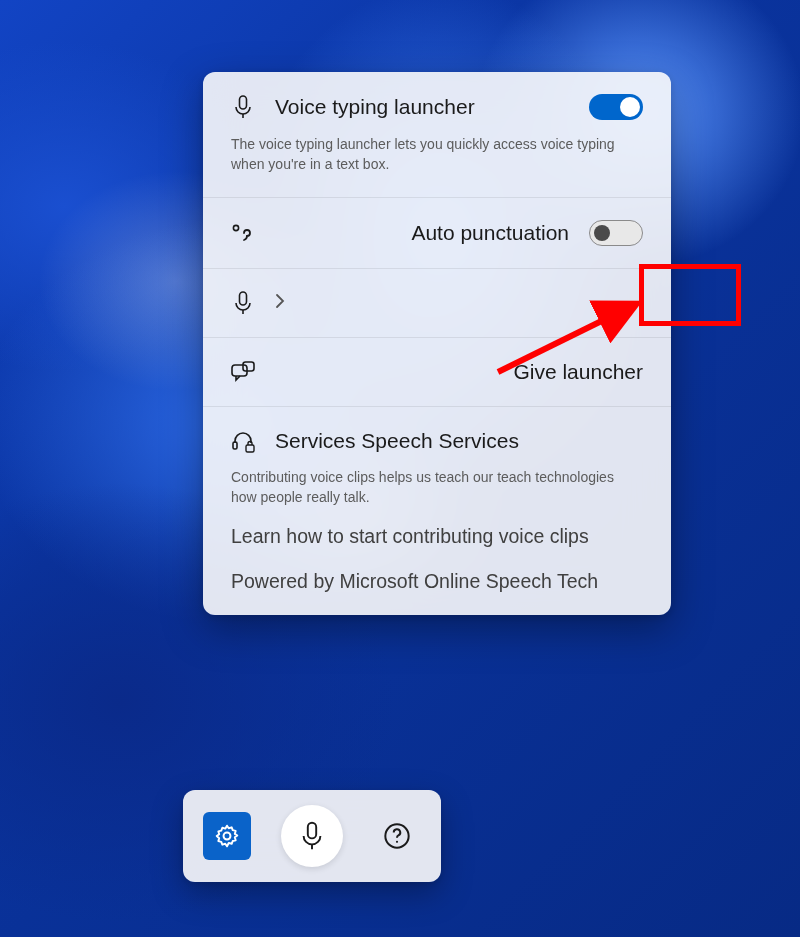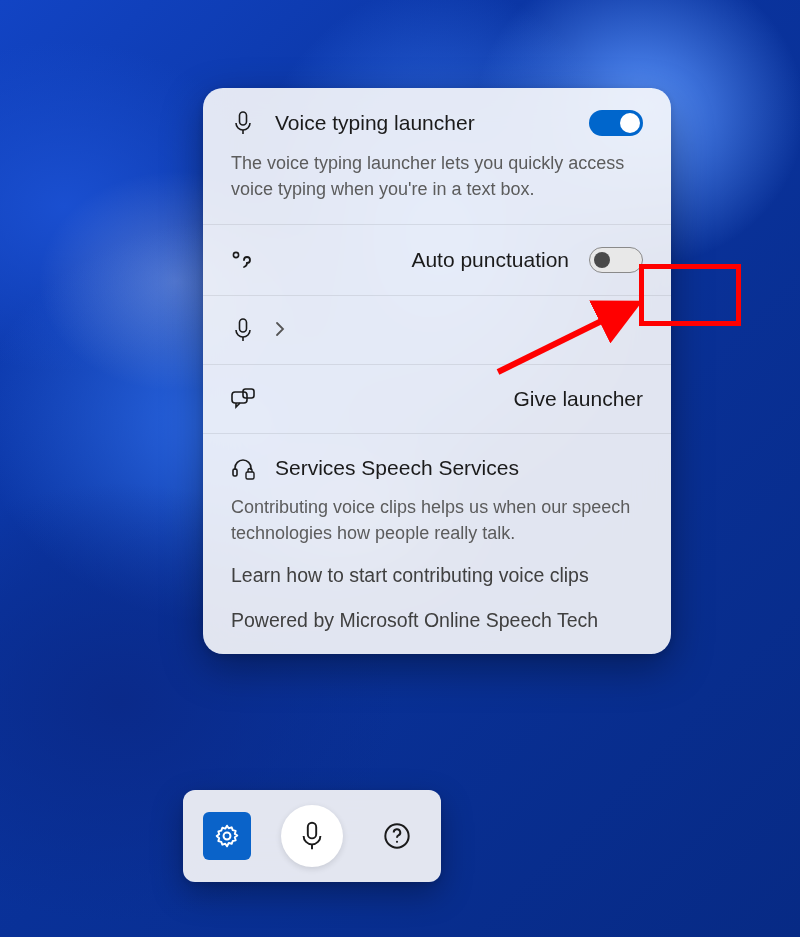--- a/index.html
+++ b/index.html
@@ -34,24 +34,23 @@
   }
 
   
   .settings-panel {
     position: absolute;
     left: 203px;
     top: 72px;
     width: 468px;
     background: rgba(249,249,251,0.90);
     backdrop-filter: blur(20px);
-    border-radius: 20px;
+    border-radius: 12px;
     box-shadow: 0 14px 40px rgba(0,0,0,0.35), 0 2px 8px rgba(0,0,0,0.15);
     overflow: hidden;
-    margin-top: 16px;
   }
 
   .section {
     padding: 22px 28px 22px 28px;
     border-bottom: 1px solid rgba(0,0,0,0.08);
   }
   .section:last-child { border-bottom: none; }
 
   .row-line {
     display: flex;
@@ -65,21 +64,21 @@
     align-items: center;
     flex-shrink: 0;
   }
   .row-title {
     font-size: 21px;
     color: #1b1b1b;
     flex: 1;
   }
   .desc {
     margin-top: 14px;
-    font-size: 18px;
+    font-size: 14px;
     line-height: 1.45;
     color: #5c5c5c;
   }
 
   .link {
     color: #404040;
     font-size: 19.5px;
     cursor: pointer;
     display: block;
   }
@@ -253,21 +252,21 @@
       <span class="icon-cell">
         <svg width="24" height="24" viewBox="0 0 24 24" fill="none" stroke="#1b1b1b" stroke-width="1.6">
           <path d="M4 14v-2a8 8 0 0 1 16 0v2"></path>
           <rect x="2" y="13" width="4" height="7" rx="1.5"></rect>
           <rect x="15" y="16" width="8" height="7" rx="1.5" stroke-width="1.4"></rect>
           <path d="M17 16v-1.5a2 2 0 0 1 4 0V16" stroke-width="1.4"></path>
         </svg>
       </span>
       <span class="row-title">Services Speech Services</span>
     </div>
-    <div class="desc">Contributing voice clips helps us when our speech technologies how people really talk.</div>
+    <div class="desc">Contributing voice clips helps us teach our teach technologies how people really talk.</div>
     <div class="links-wrap">
       <span class="link">Learn how to start contributing voice clips</span>
       <span class="link">Powered by Microsoft Online Speech Tech</span>
     </div>
   </div>
 
 </div>
 
 <div class="highlight-box" style="left:639px; top:264px; width:92px; height:52px;"></div>
 

